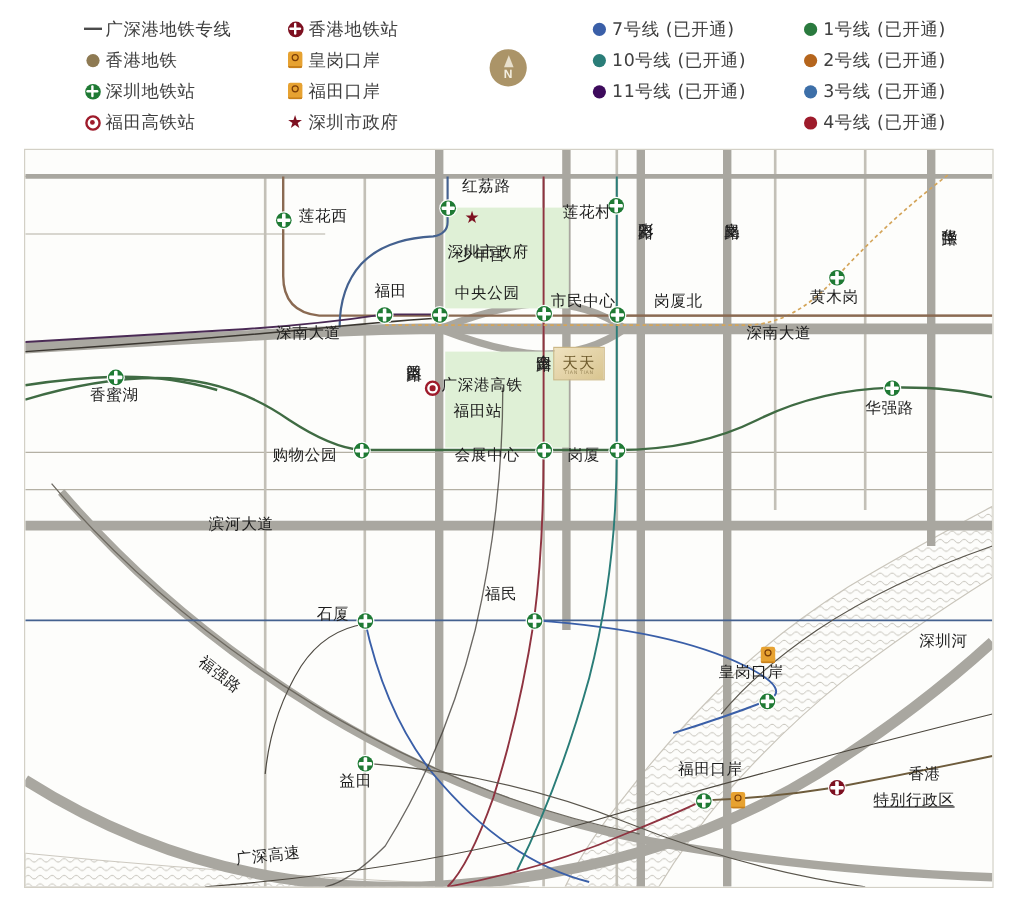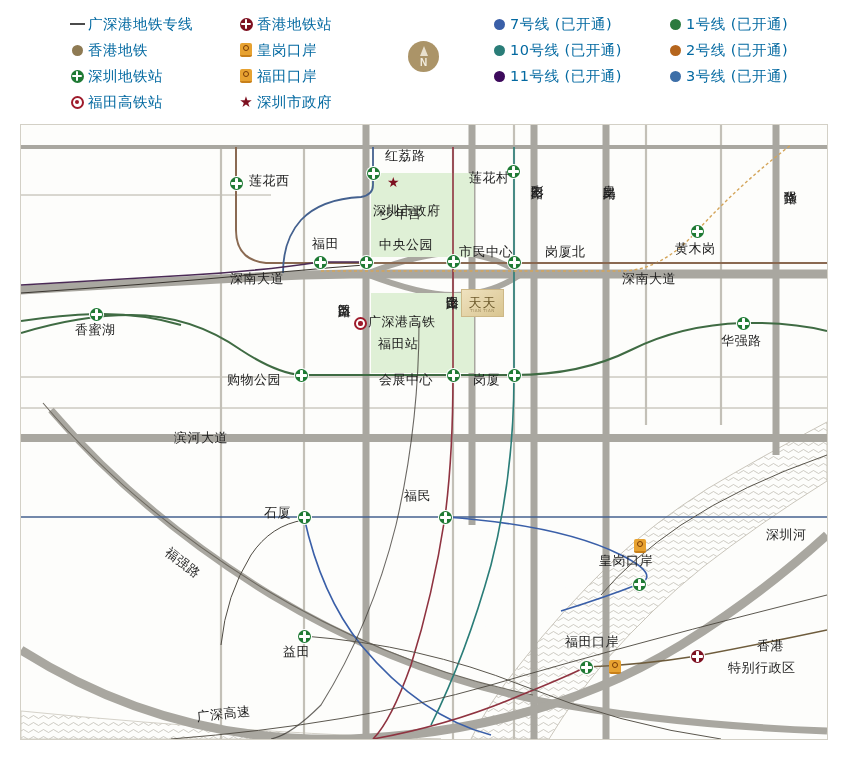--- a/index.html
+++ b/index.html
@@ -7,21 +7,21 @@
   body{
     width:846px;height:760px;overflow:hidden;position:relative;
     font-family:"DejaVu Sans","Liberation Sans",sans-serif;
     color:#1d1d1d;
   }
   
   #legend{position:absolute;left:0;top:0;width:846px;height:120px;}
   .leg-col{position:absolute;}
   .leg-row{display:flex;align-items:center;height:26px;white-space:nowrap;}
   .leg-sym{width:22px;min-width:22px;display:flex;align-items:center;justify-content:center;}
-  .leg-txt{font-size:14.5px;letter-spacing:.5px;color:#0369a1;}
+  .leg-txt{font-size:14.5px;letter-spacing:.5px;color:#404040;}
   .leg-line{display:block;width:15px;height:2px;background:#4b4b4b;}
   .dot-tan{width:11px;height:11px;border-radius:50%;background:#8e7a53;display:block;}
   .dot{width:11px;height:11px;border-radius:50%;display:block;}
   .star{font-size:15px;line-height:1;color:#7d1020;}
   
   .sz-station{
     width:13px;height:13px;border-radius:50%;background:#1f7a34;
     display:block;position:relative;box-shadow:0 0 0 1px #ffffff;
   }
   .sz-station::before,.sz-station::after{
@@ -186,20 +186,26 @@
       <span class="leg-sym">
           <i class="dot" style="background:#b5651d"></i>
         </span>
       <span class="leg-txt">2号线 (已开通)</span>
     </div>
     <div class="leg-row">
       <span class="leg-sym">
           <i class="dot" style="background:#3d6fa8"></i>
         </span>
       <span class="leg-txt">3号线 (已开通)</span>
+    </div>
+    <div class="leg-row">
+      <span class="leg-sym">
+          <i class="dot" style="background:#9e1b2b"></i>
+        </span>
+      <span class="leg-txt">4号线 (已开通)</span>
     </div>
   </div>
 
   <div id="compass">
     <span class="cneedle"></span>
     <span class="cn">N</span>
   </div>
 </div>
 
 <div id="map">
@@ -362,15 +368,15 @@
 
   <span class="lbl rot" style="left:150px;top:420px;transform:rotate(38deg);">福强路</span>
   <span class="lbl rot" style="left:175px;top:585px;transform:rotate(-6deg);">广深高速</span>
 
   <span class="lbl" style="left:352px;top:79px;">深圳市政府</span>
   <span class="lbl" style="left:358px;top:113px;">中央公园</span>
   <span class="lbl" style="left:347px;top:190px;">广深港高铁</span>
   <span class="lbl" style="left:357px;top:212px;">福田站</span>
   <span class="lbl" style="left:712px;top:403px;margin-left:33px;">深圳河</span>
   <span class="lbl" style="left:736px;top:514px;">香港</span>
-  <span class="lbl" style="left:707px;top:536px;">特别行政区</span>
+  <span class="lbl" style="left:707px;top:536px;text-decoration:underline;">特别行政区</span>
 
 </div>
 
 </body></html>

